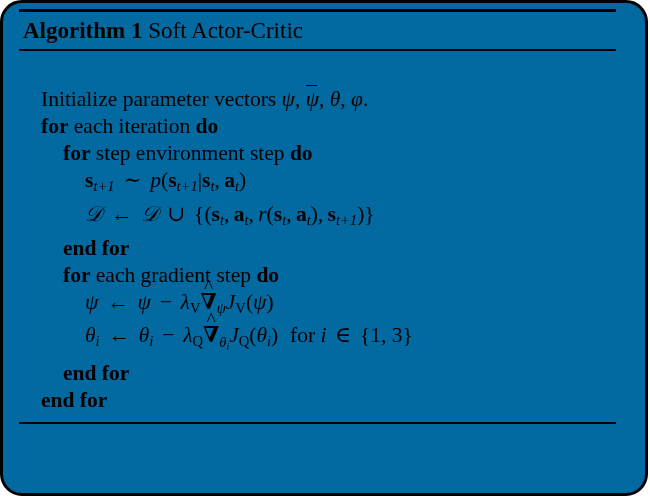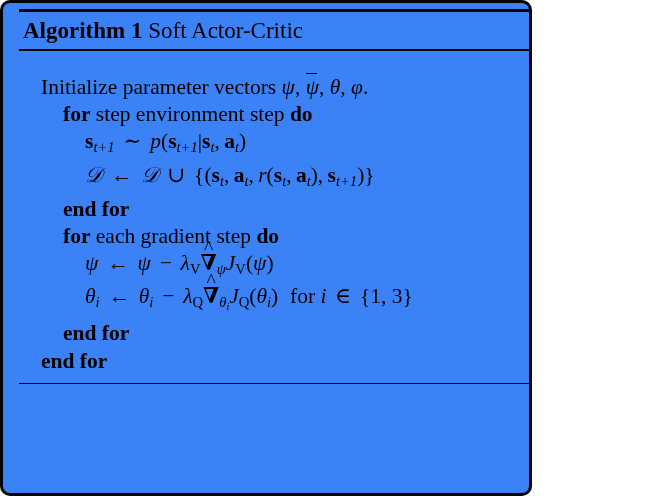--- a/index.html
+++ b/index.html
@@ -13,26 +13,26 @@
     font-family: "Liberation Serif", "DejaVu Serif", serif;
     color: #000000;
     overflow: hidden;
   }
 
   
   #figure-frame {
     position: absolute;
     left: 0;
     top: 0;
-    width: 532px;
+    width: 648px;
     height: 496px;
     box-sizing: border-box;
     border: 3px solid #000000;
-    border-radius: 10px;
-    background: #3b82f6;
+    border-radius: 22px;
+    background: #0369a1;
     overflow: hidden;
   }
 
   #algorithm-block {
     position: absolute;
     left: 16px;
     top: 6px;
     width: 600px;
   }
 
@@ -53,21 +53,22 @@
     font-size: 23px;
     line-height: 30px;
     padding: 4px 0 3px 4px;
     white-space: nowrap;
   }
   #algorithm-title .kw {
     font-weight: bold;
   }
 
   #algorithm-body {
-    padding: 23px 0 8px 0;
+    padding: 16px 0 8px 0;
+    margin-top: 19px;
   }
 
   .line {
     font-size: 21.5px;
     line-height: 27.2px;
     white-space: nowrap;
     padding-left: 4px;
   }
   .ind-1 { padding-left: 22px; }
   .ind-2 { padding-left: 44px; }
@@ -154,20 +155,25 @@
     <div id="algorithm-body">
 
       <div class="line ind-1">
         <span>Initialize parameter vectors</span>
         <span class="m">ψ</span><span class="opn">,</span>
         <span class="m bar">ψ</span><span class="opn">,</span>
         <span class="m">θ</span><span class="opn">,</span>
         <span class="m">φ</span><span class="opn">.</span>
       </div>
 
+      <div class="line ind-1">
+        <span class="kw">for</span>
+        <span>each iteration</span>
+        <span class="kw">do</span>
+      </div>
 
       <div class="line ind-2">
         <span class="kw">for</span>
         <span>step environment step</span>
         <span class="kw">do</span>
       </div>
 
 
       <div class="line ind-3">
         <span class="bf">s</span><sub>t+1</sub>

